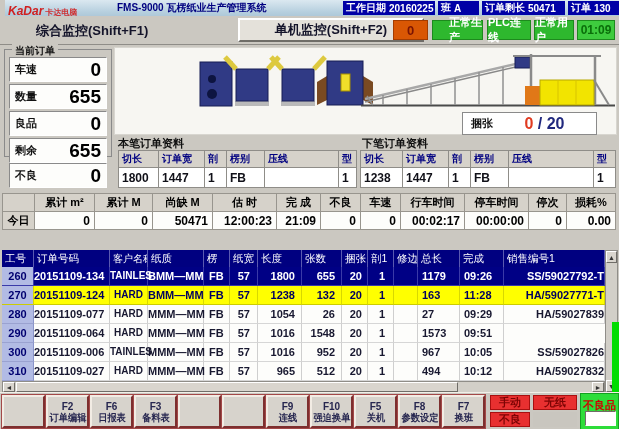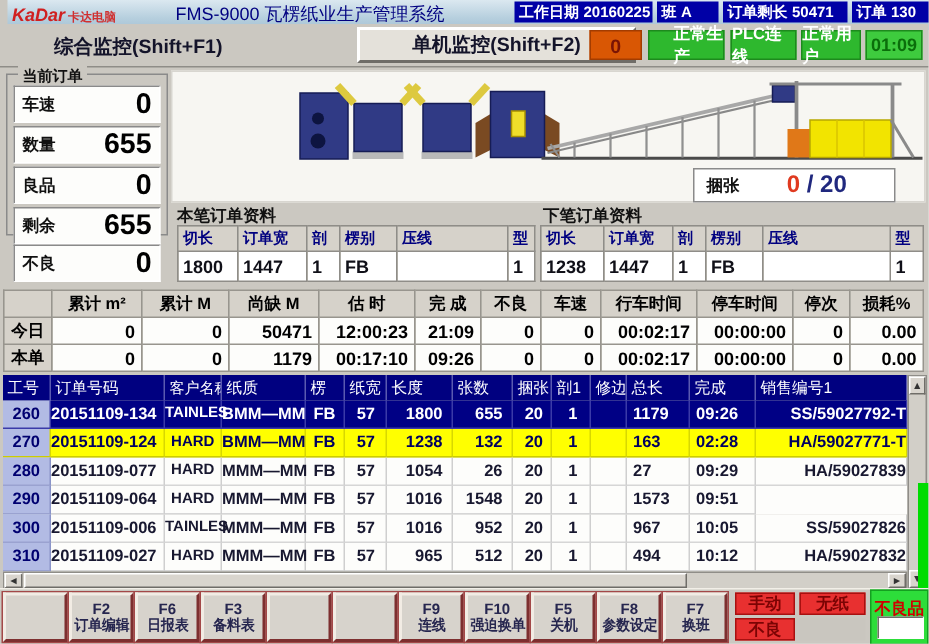--- a/index.html
+++ b/index.html
@@ -7,21 +7,21 @@
        font-family:"Liberation Sans","DejaVu Sans",sans-serif;-webkit-font-smoothing:none;}
   *{box-sizing:border-box;}
 
   
   .titlebar{position:absolute;left:5px;top:0;width:619px;height:20px;
     background:linear-gradient(180deg,#dbe8f0 0%,#b6cfde 60%,#a6c2d4 100%);
     display:flex;align-items:center;padding-left:16px;}
   .logo{position:absolute;left:3px;top:1px;white-space:nowrap;}
   .logo-main{color:#d02020;font-weight:bold;font-style:italic;font-size:12px;letter-spacing:0;}
   .logo-sub{color:#d03030;font-size:8px;font-weight:bold;margin-left:2px;}
-  .app-title{position:absolute;left:112px;top:1px;color:#000080;font-weight:normal;font-size:12px;white-space:nowrap;}
+  .app-title{position:absolute;left:112px;top:1px;color:#000080;font-weight:bold;font-size:10px;white-space:nowrap;}
   .tb-info{position:absolute;top:1px;height:14px;background:#0000a6;color:#fff;font-size:10px;font-weight:bold;
     display:flex;align-items:center;padding:0 3px;white-space:nowrap;}
   .tb-info .lab{margin-right:3px;}
   #tb1{left:338px;width:92px;} #tb2{left:433px;width:41px;} #tb3{left:477px;width:83px;} #tb4{left:563px;width:54px;}
 
   
   .tabbar{position:absolute;left:0;top:16px;width:619px;height:29px;background:#cbc8c1;border-bottom:1px solid #8f8d88;}
   .tab1{position:absolute;left:36px;top:6px;font-size:13px;font-weight:bold;color:#14142a;}
   .tab2{position:absolute;left:238px;top:2px;width:186px;height:24px;background:#e4e1da;
     border:2px solid;border-color:#ffffff #6f6d68 #6f6d68 #ffffff;
@@ -336,34 +336,20 @@
       <td class="sv">50471</td>
       <td class="sv">12:00:23</td>
       <td class="sv">21:09</td>
       <td class="sv">0</td>
       <td class="sv">0</td>
       <td class="sv">00:02:17</td>
       <td class="sv">00:00:00</td>
       <td class="sv">0</td>
       <td class="sv">0.00</td>
     </tr>
-    <tr>
-      <td class="sl">本单</td>
-      <td class="sv">0</td>
-      <td class="sv">0</td>
-      <td class="sv">1179</td>
-      <td class="sv">00:17:10</td>
-      <td class="sv">09:26</td>
-      <td class="sv">0</td>
-      <td class="sv">0</td>
-      <td class="sv">00:02:17</td>
-      <td class="sv">00:00:00</td>
-      <td class="sv">0</td>
-      <td class="sv">0.00</td>
-    </tr>
   </tbody>
     </table>
 
   <div class="otable">
     <div class="ohead">
       <span class="hc c0">工号</span>
       <span class="hc c1">订单号码</span>
       <span class="hc c2">客户名称</span>
       <span class="hc c3">纸质</span>
       <span class="hc c4">楞</span>
@@ -400,21 +386,21 @@
           <span class="otc c2">HARD</span>
           <span class="otc c3">BMM—MM</span>
           <span class="otc c4">FB</span>
           <span class="otc c5">57</span>
           <span class="otc c6">1238</span>
           <span class="otc c7">132</span>
           <span class="otc c8">20</span>
           <span class="otc c9">1</span>
           <span class="otc c10"></span>
           <span class="otc c11">163</span>
-          <span class="otc c12">02:28</span>
+          <span class="otc c12">11:28</span>
           <span class="otc c13">HA/59027771-T</span>
         </div>
         <div class="otr">
           <span class="otc c0">280</span>
           <span class="otc c1">20151109-077</span>
           <span class="otc c2">HARD</span>
           <span class="otc c3">MMM—MM</span>
           <span class="otc c4">FB</span>
           <span class="otc c5">57</span>
           <span class="otc c6">1054</span>

